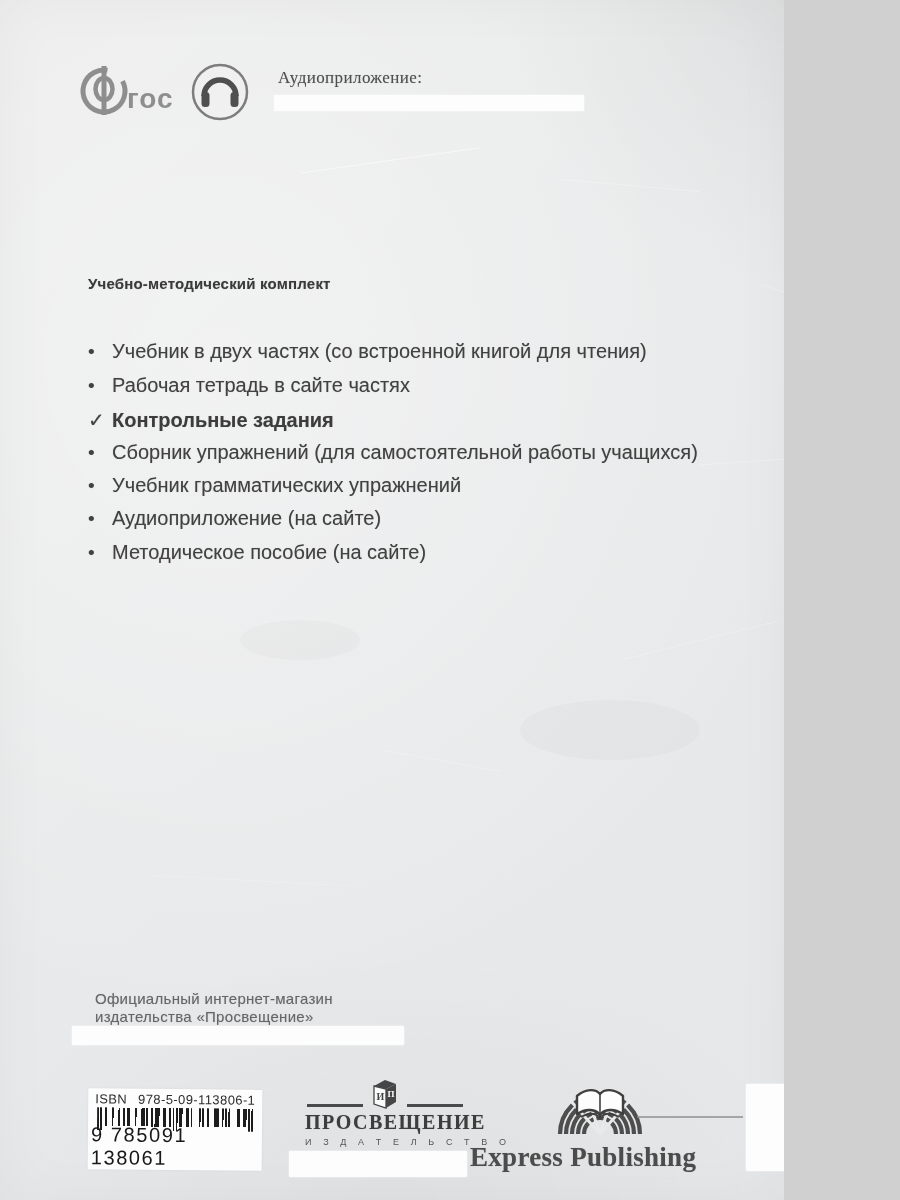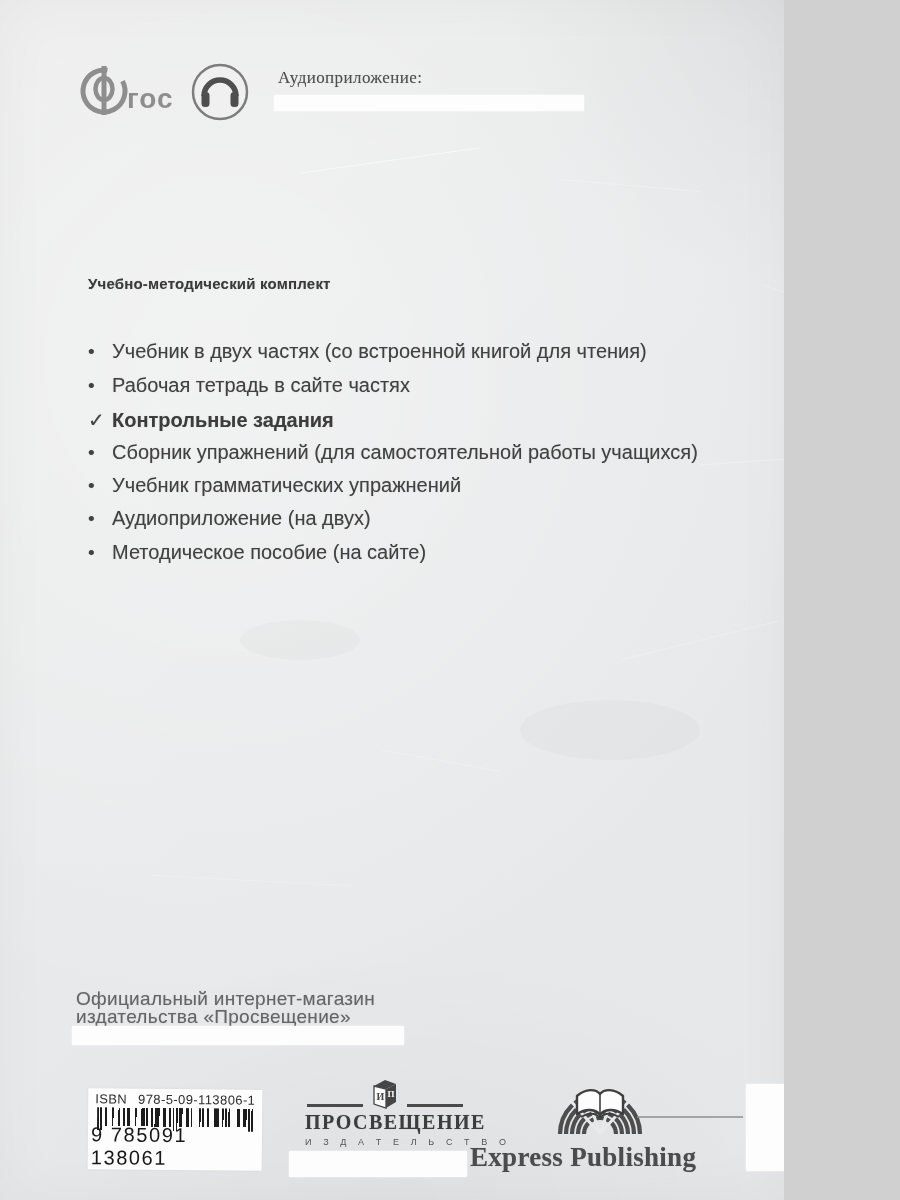--- a/index.html
+++ b/index.html
@@ -31,21 +31,21 @@
   .age-badge .plus { font-size:11px; line-height:1; margin:-8px 0 0 0; }
 
   
   .kit-title { left:88px; top:271px; font-size:15px; line-height:26px; font-weight:bold; color:#3a3a3a; letter-spacing:0.2px; }
   .kit-row { position:absolute; left:88px; display:flex; align-items:baseline; font-size:20px; color:#414141; white-space:nowrap; }
   .kit-row .marker { width:24px; flex:0 0 24px; font-size:19px; color:#414141; }
   .kit-row.checked .item-text { font-weight:bold; color:#3c3c3c; }
   .kit-row.checked .marker { font-size:20px; }
 
   
-  .store-note { left:76px; top:990px; font-size:19px; line-height:18px; color:#666; letter-spacing:0.3px; }
+  .store-note { left:95px; top:990px; font-size:15px; line-height:18px; color:#666; letter-spacing:0.3px; }
 
   
   .barcode-box {
     left:88px; top:1089px; width:174px; height:81px; background:#fdfdfd;
     transform:rotate(0.5deg); box-shadow:0 0 3px rgba(0,0,0,0.06);
     display:flex; flex-direction:column; align-items:center;
   }
   .isbn-line { margin-top:3px; font-size:13px; color:#2f2f2f; letter-spacing:0.4px; display:flex; gap:11px; }
   #barcode-svg { margin-top:1px; display:block; }
   .barcode-digits { align-self:flex-start; margin:-7px 0 0 3px; font-size:20px; letter-spacing:1.6px; color:#181818; }
@@ -115,21 +115,21 @@
   <div class="kit-row soft" style="top:441px;">
     <span class="marker">•</span>
     <span class="item-text">Сборник упражнений (для самостоятельной работы учащихся)</span>
   </div>
   <div class="kit-row soft" style="top:474px;">
     <span class="marker">•</span>
     <span class="item-text">Учебник грамматических упражнений</span>
   </div>
   <div class="kit-row soft" style="top:507px;">
     <span class="marker">•</span>
-    <span class="item-text">Аудиоприложение (на двух)</span>
+    <span class="item-text">Аудиоприложение (на сайте)</span>
   </div>
   <div class="kit-row soft" style="top:541px;">
     <span class="marker">•</span>
     <span class="item-text">Методическое пособие (на сайте)</span>
   </div>
 
   <div class="abs store-note soft">
     <div>Официальный интернет-магазин</div>
     <div>издательства «Просвещение»</div>
   </div>

